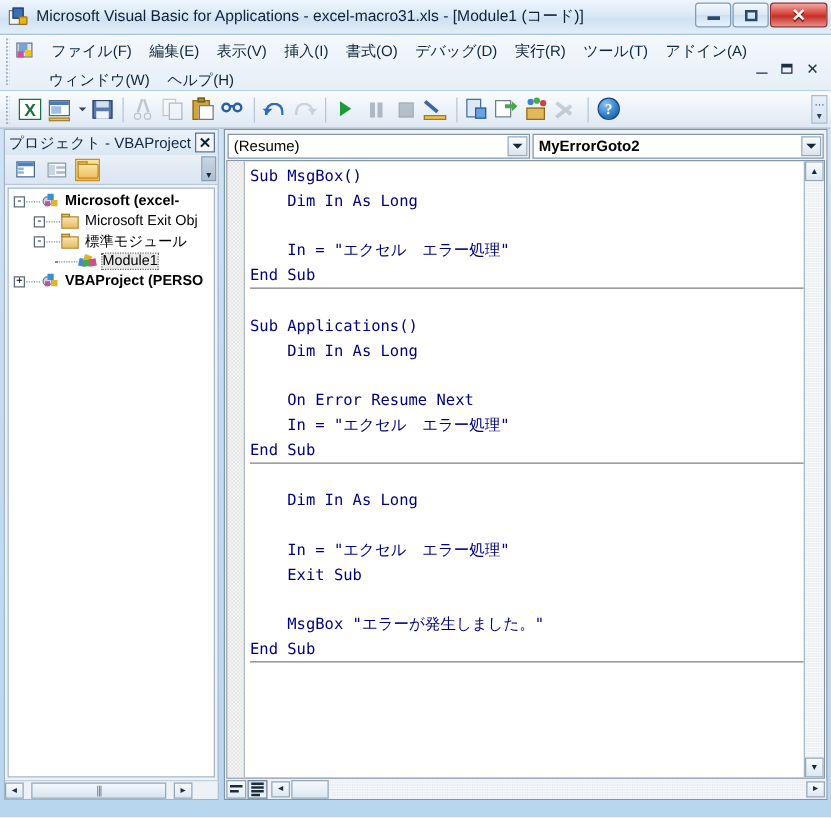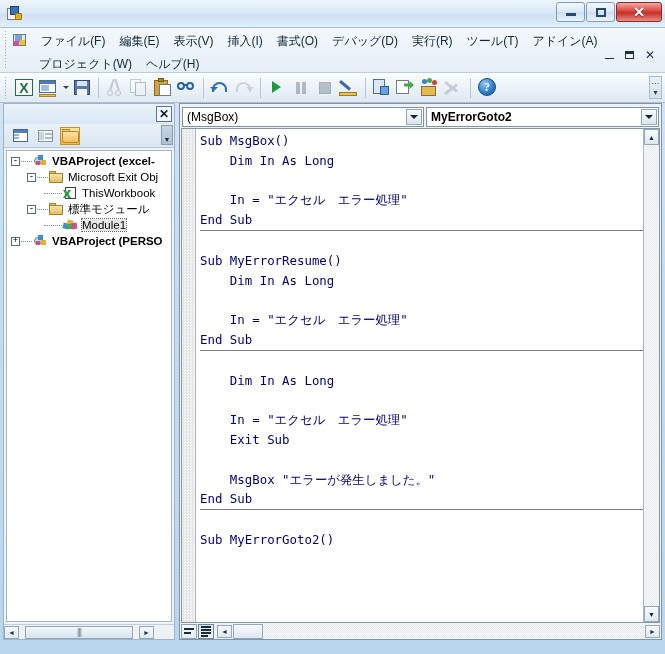--- a/index.html
+++ b/index.html
@@ -434,38 +434,39 @@
 <body>
 
 <div id="app">
 
   <div class="titlebar">
     <span class="title-icon">
       <span class="sq1"></span>
         <span class="sq2"></span>
         <span class="dot"></span>
     </span>
+    <span class="title-text">Microsoft Visual Basic for Applications - excel-macro31.xls - [Module1 (コード)]</span>
     <span class="wincontrols">
       <span class="wc min">
           <span class="g"></span>
         </span>
       <span class="wc max">
           <span class="g"></span>
         </span>
       <span class="wc close">
           <span class="g">✕</span>
         </span>
     </span>
   </div>
 
   <div class="menubar">
     <span class="menu-grip"></span><span class="menurow">
       <span class="menu-appicon"><span class="b"></span><span class="p"></span><span class="y"></span><span class="m"></span></span><span class="mitem">ファイル(F)</span><span class="mitem">編集(E)</span><span class="mitem">表示(V)</span><span class="mitem">挿入(I)</span><span class="mitem">書式(O)</span><span class="mitem">デバッグ(D)</span><span class="mitem">実行(R)</span><span class="mitem">ツール(T)</span><span class="mitem">アドイン(A)</span>
       <br>
-      <span style="display:inline-block;width:22px"></span><span class="mitem">プロジェクト(W)</span><span class="mitem">ヘルプ(H)</span>
+      <span style="display:inline-block;width:22px"></span><span class="mitem">ウィンドウ(W)</span><span class="mitem">ヘルプ(H)</span>
     </span>
     <span class="mdi-controls">
       <span class="mdi-min"></span>
       <span class="mdi-rest"></span>
       <span>✕</span>
     </span>
   </div>
 
   <div class="toolbar">
     <span class="tb-grip"></span>
@@ -607,20 +608,21 @@
     <span class="tb-overflow">
       <span>⋯</span>
       <span>▾</span>
     </span>
   </div>
 
   <div class="workarea">
 
     <div class="projpanel">
       <div class="pp-caption">
+        <span>プロジェクト - VBAProject</span>
         <span class="pp-close">
             <span>✕</span>
           </span>
       </div>
       <div class="pp-toolbar">
         <span class="ppbtn">
             <span class="ic ic-pcode" style="width:17px;height:15px">
               <span class="b"></span>
               <span class="t"></span>
               <span class="l1"></span>
@@ -650,42 +652,34 @@
 
         <div class="trow" style="padding-left:4px">
           <span class="tbox">-</span>
           <span class="tdots"></span>
           <span class="ticon ic-vbaproj">
               <span class="a"></span>
               <span class="b"></span>
               <span class="c"></span>
               <span class="d"></span>
             </span>
-          <span class="tlabel bold">VBAProject (excel-</span>
+          <span class="tlabel bold">Microsoft (excel-</span>
         </div>
 
         <div class="trow" style="padding-left:20px">
           <span class="tbox">-</span>
           <span class="tdots"></span>
           <span class="ticon ic-tfolder">
               <span class="tab"></span>
               <span class="f"></span>
             </span>
           <span class="tlabel">Microsoft Exit Obj</span>
         </div>
 
 
-        <div class="trow" style="padding-left:36px">
-          <span class="tdots" style="width:18px"></span>
-          <span class="ticon ic-book">
-              <span class="s"></span>
-              <span class="x"></span>
-            </span>
-          <span class="tlabel">ThisWorkbook</span>
-        </div>
 
         <div class="trow" style="padding-left:20px">
           <span class="tbox">-</span>
           <span class="tdots"></span>
           <span class="ticon ic-tfolder">
               <span class="tab"></span>
               <span class="f"></span>
             </span>
           <span class="tlabel">標準モジュール</span>
         </div>
@@ -723,21 +717,21 @@
           </span>
         <span class="sbbtn" style="margin-left:6px">
             <span>►</span>
           </span>
       </div>
     </div>
 
     <div class="codewin">
       <div class="cw-dropdowns">
         <div class="combo left">
-          <span>(MsgBox)</span>
+          <span>(Resume)</span>
           <span class="cbtn">
               <i></i>
             </span>
         </div>
         <div class="combo right">
           <span style="font-weight:bold">MyErrorGoto2</span>
           <span class="cbtn">
               <i></i>
             </span>
         </div>
@@ -751,45 +745,41 @@
             <div class="codeline">Sub MsgBox()</div>
             <div class="codeline">    Dim In As Long</div>
             <div class="codeline blank"></div>
             <div class="codeline">    In = "エクセル　エラー処理"</div>
             <div class="codeline">End Sub</div>
           </div>
           <div class="proc-sep"></div>
 
           <div>
             <div class="codeline blank"></div>
-            <div class="codeline">Sub MyErrorResume()</div>
+            <div class="codeline">Sub Applications()</div>
             <div class="codeline">    Dim In As Long</div>
             <div class="codeline blank"></div>
+            <div class="codeline">    On Error Resume Next</div>
             <div class="codeline">    In = "エクセル　エラー処理"</div>
             <div class="codeline">End Sub</div>
           </div>
           <div class="proc-sep"></div>
 
           <div>
             <div class="codeline blank"></div>
             <div class="codeline">    Dim In As Long</div>
             <div class="codeline blank"></div>
             <div class="codeline">    In = "エクセル　エラー処理"</div>
             <div class="codeline">    Exit Sub</div>
             <div class="codeline blank"></div>
             <div class="codeline">    MsgBox "エラーが発生しました。"</div>
             <div class="codeline">End Sub</div>
           </div>
           <div class="proc-sep"></div>
 
-          <div>
-            <div class="codeline blank"></div>
-            <div class="codeline">Sub MyErrorGoto2()</div>
-
-          </div>
         </div>
         <div class="cw-vscroll">
           <span class="vsb-btn">
               <span>▲</span>
             </span>
           <span class="vsb-track"></span>
           <span class="vsb-btn">
               <span>▼</span>
             </span>
         </div>

